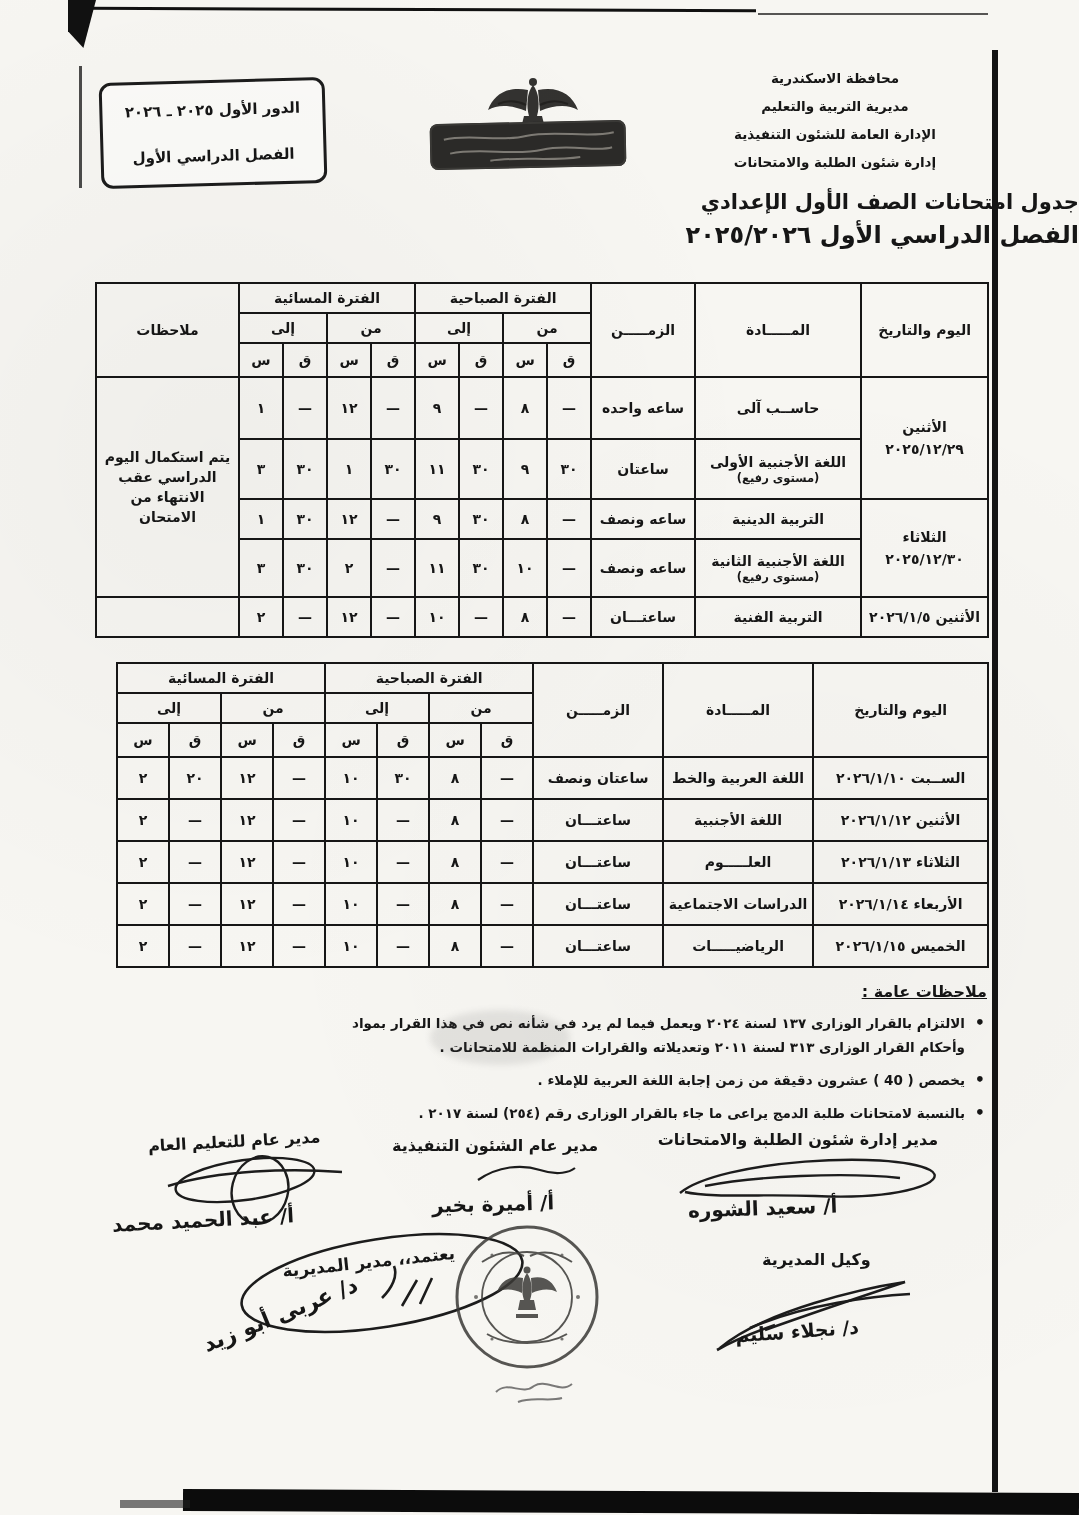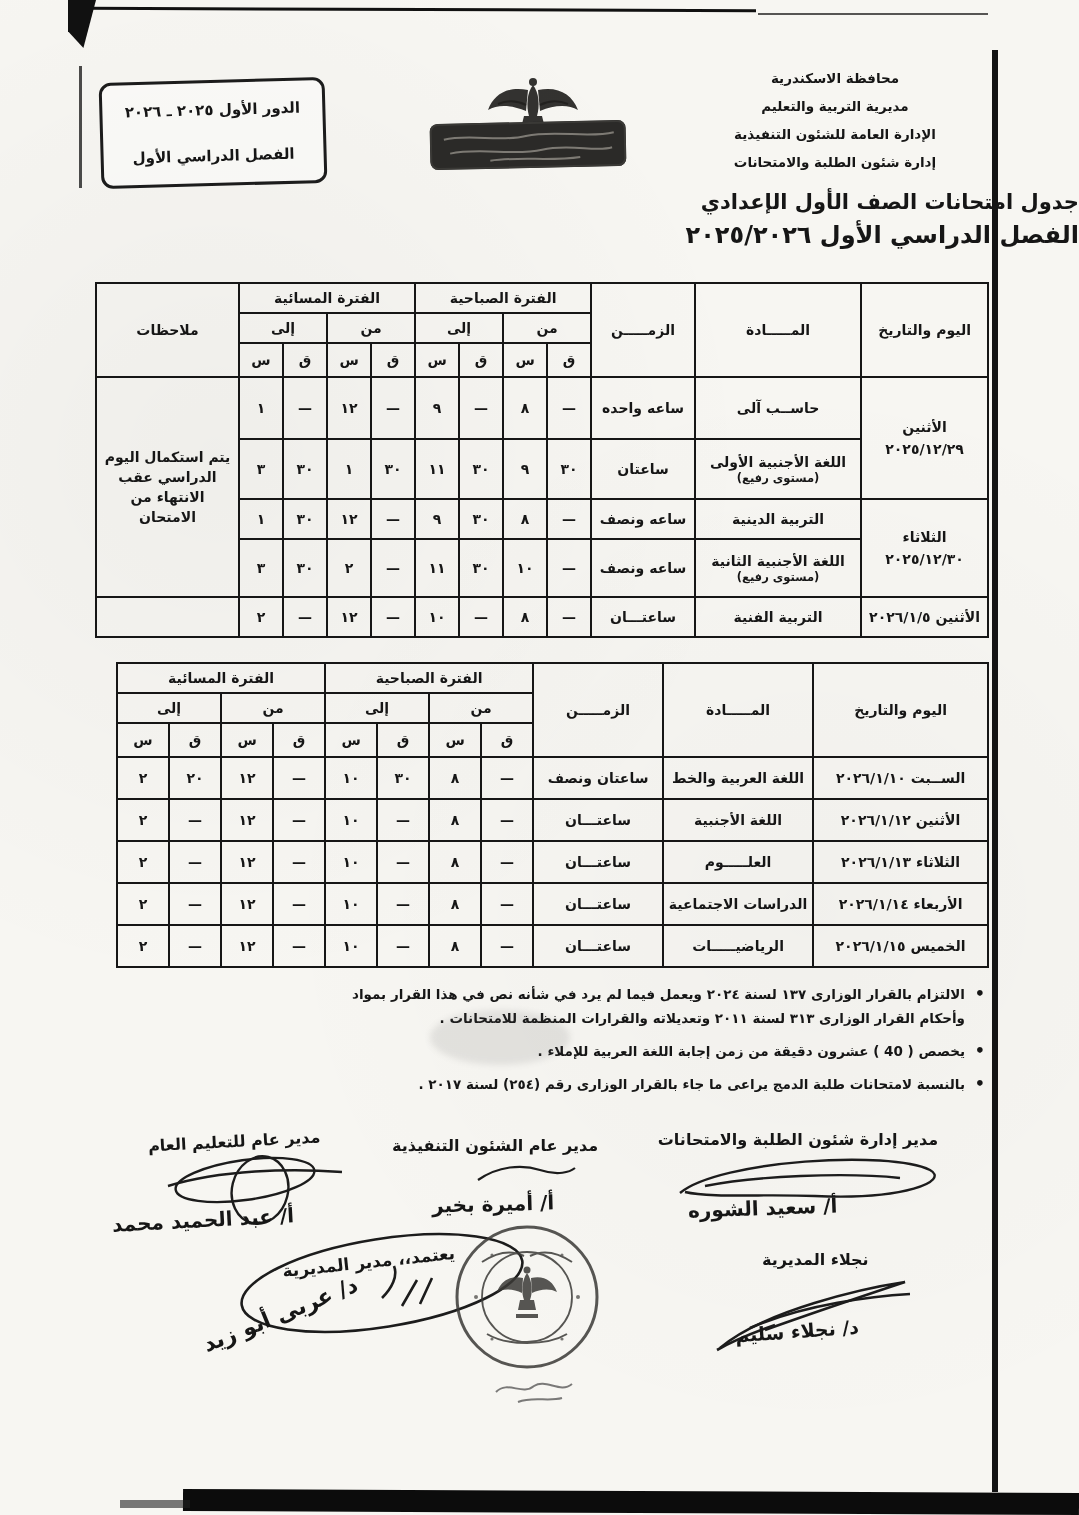--- a/index.html
+++ b/index.html
@@ -338,38 +338,39 @@
       <td>١٠</td>
       <td>—</td>
       <td>١٢</td>
       <td>—</td>
       <td>٢</td>
     </tr>
   </tbody>
     </table>
 
   <div class="gen-notes">
+    <div class="hd">ملاحظات عامة :</div>
     <ul>
       <li>الالتزام بالقرار الوزارى ١٣٧ لسنة ٢٠٢٤ ويعمل فيما لم يرد في شأنه نص في هذا القرار بمواد وأحكام القرار الوزارى ٣١٣ لسنة ٢٠١١ وتعديلاته والقرارات المنظمة للامتحانات .</li>
       <li>يخصص ( 40 ) عشرون دقيقة من زمن إجابة اللغة العربية للإملاء .</li>
       <li>بالنسبة لامتحانات طلبة الدمج يراعى ما جاء بالقرار الوزارى رقم (٢٥٤) لسنة ٢٠١٧ .</li>
     </ul>
   </div>
   <div class="smudge" style="left:430px;top:1010px;width:140px;height:55px;opacity:.12;"></div>
 
   <div class="sig sig-title" style="left:648px;top:1130px;width:300px;text-align:center;">مدير إدارة شئون الطلبة والامتحانات</div>
   <svg class="scribble" style="left:665px;top:1148px;" width="290" height="70" viewBox="0 0 290 70">
     <g stroke="#1c1c1c" stroke-width="2.4" fill="none">
       <path d="M15 45 C55 12 225 2 265 22 C285 33 240 52 150 48 C100 46 45 50 20 44"></path>
       <path d="M40 38 C90 28 180 24 235 30"></path>
     </g>
   </svg>
   <div class="sig sig-name" style="left:688px;top:1196px;transform:rotate(-2deg);">أ/ سعيد الشوره</div>
 
-  <div class="sig sig-title" style="left:762px;top:1250px;">نجلاء المديرية</div>
+  <div class="sig sig-title" style="left:762px;top:1250px;">وكيل المديرية</div>
   <svg class="scribble" style="left:695px;top:1270px;" width="230" height="90" viewBox="0 0 230 90">
     <g stroke="#1c1c1c" stroke-width="2.6" fill="none">
       <path d="M25 78 C70 40 170 18 210 12 C180 22 120 42 70 60"></path>
       <path d="M55 58 C110 34 180 26 215 24"></path>
       <path d="M22 80 C40 70 60 62 80 55"></path>
     </g>
   </svg>
   <div class="sig sig-name" style="left:735px;top:1320px;transform:rotate(-4deg);font-size:19px;">د/ نجلاء سليم</div>
 
   <div class="sig sig-title" style="left:392px;top:1136px;width:230px;text-align:left;">مدير عام الشئون التنفيذية</div>

